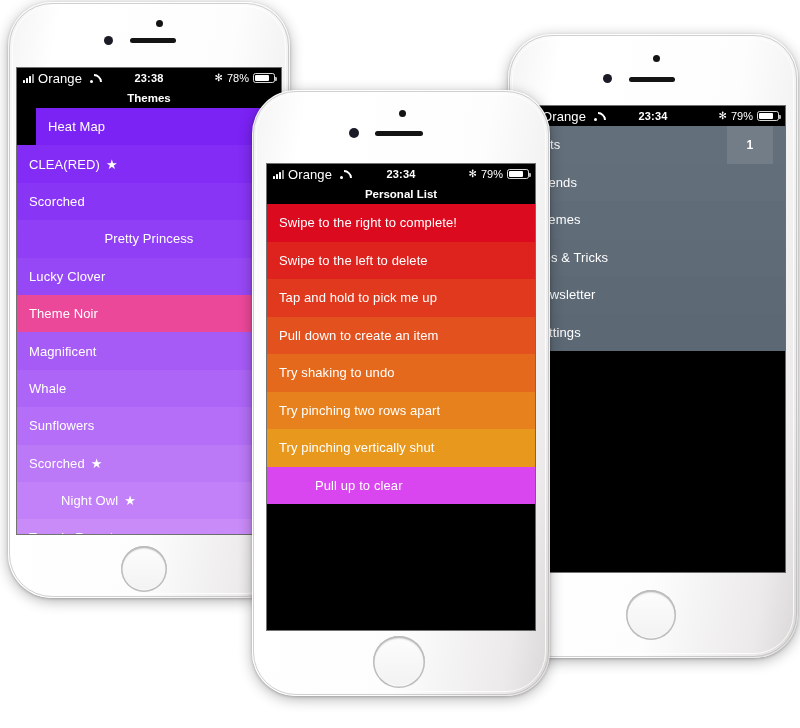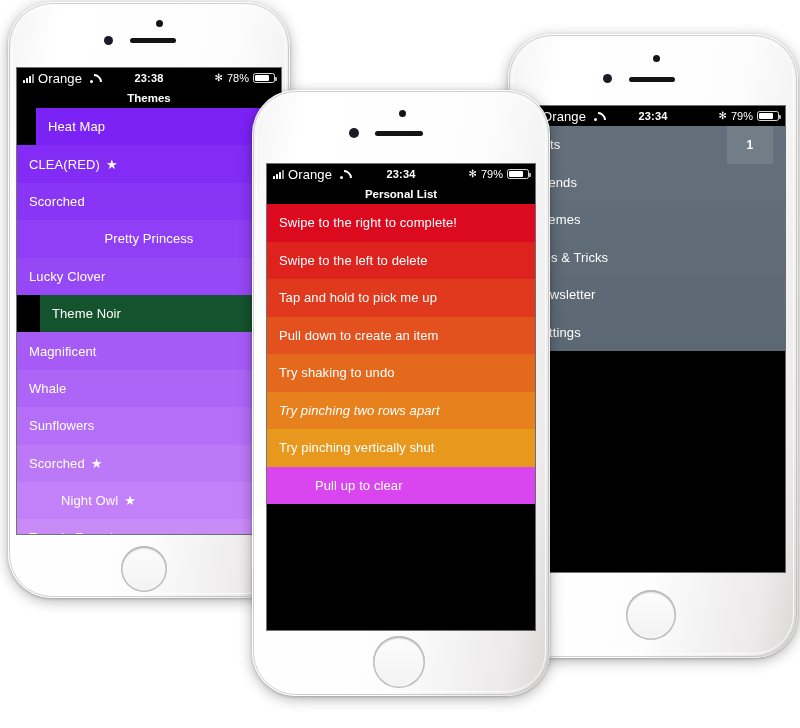--- a/index.html
+++ b/index.html
@@ -184,21 +184,21 @@
           </div>
           <div class="row" style="background: rgb(137, 53, 246);">
             <span>Scorched</span>
           </div>
           <div class="row" style="background: rgb(144, 63, 246); justify-content: center;">
             <span>Pretty Princess</span>
           </div>
           <div class="row" style="background: rgb(151, 72, 246);">
             <span>Lucky Clover</span>
           </div>
-          <div class="row" style="background: #14532d; margin-left: 23px;">
+          <div class="row" style="background: #ec4899;">
             <span>Theme Noir</span>
           </div>
           <div class="row" style="background: rgb(166, 91, 247);">
             <span>Magnificent</span>
           </div>
           <div class="row" style="background: rgb(173, 101, 247);">
             <span>Whale</span>
           </div>
           <div class="row" style="background: rgb(180, 110, 247);">
             <span>Sunflowers</span>
@@ -319,21 +319,21 @@
           </div>
           <div class="row" style="background: rgb(224, 57, 30);">
             <span>Tap and hold to pick me up</span>
           </div>
           <div class="row" style="background: rgb(226, 81, 30);">
             <span>Pull down to create an item</span>
           </div>
           <div class="row" style="background: rgb(228, 105, 29);">
             <span>Try shaking to undo</span>
           </div>
-          <div class="row" style="background: rgb(230, 129, 29); font-style: italic;">
+          <div class="row" style="background: rgb(230, 129, 29);">
             <span>Try pinching two rows apart</span>
           </div>
           <div class="row" style="background: rgb(232, 152, 29);">
             <span>Try pinching vertically shut</span>
           </div>
           <div class="row" style="background: #d946ef; padding-left: 48px;">
             <span>Pull up to clear</span>
           </div>
         </div>
     </div>

